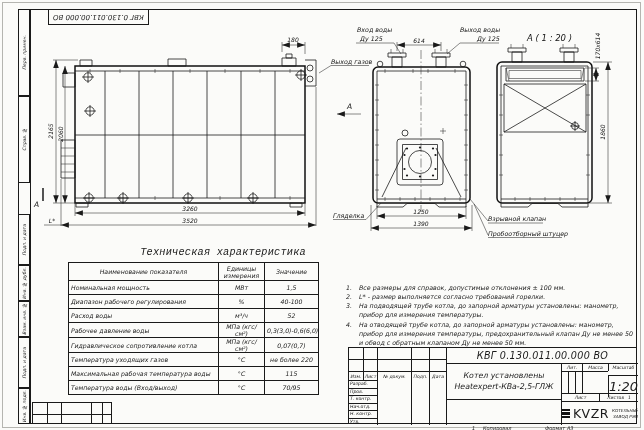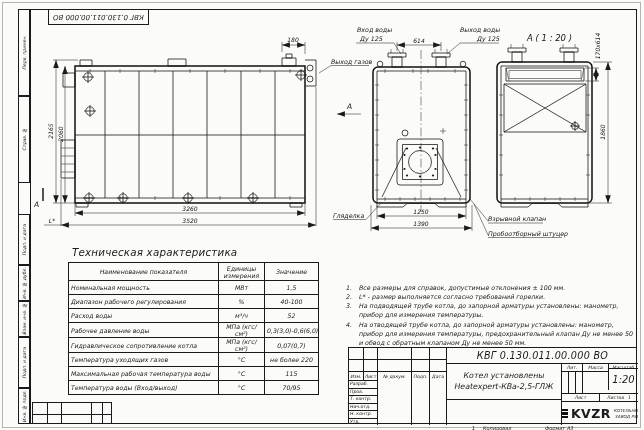--- a/index.html
+++ b/index.html
@@ -19,21 +19,21 @@
   
   svg.art{position:absolute;left:0;top:0;width:644px;height:430px;}
   svg.art *{vector-effect:non-scaling-stroke;}
   .ln{stroke:#1d1d1d;fill:none;stroke-width:0.8px;}
   .thick{stroke:#111;fill:none;stroke-width:1.5px;}
   .thin{stroke:#2a2a2a;fill:none;stroke-width:0.55px;}
   .cl{stroke:#333;fill:none;stroke-width:0.55px;stroke-dasharray:9 2.5 1.5 2.5;}
   svg text{font-family:"DejaVu Sans",sans-serif;font-style:italic;fill:#131313;}
   .t6{font-size:6px;} .t63{font-size:6.3px;} .t75{font-size:7.5px;} .t85{font-size:8.5px;}
   
-  .spec-title{left:72px;top:246px;width:250px;text-align:left;font-size:10.3px;font-style:italic;letter-spacing:.2px;}
+  .spec-title{left:56px;top:246px;width:250px;text-align:right;font-size:10.3px;font-style:italic;letter-spacing:.2px;font-family:Liberation Mono, monospace;}
   .spec{left:68px;top:262px;}
   .spec table{border-collapse:collapse;table-layout:fixed;width:250px;}
   .spec td,.spec th{border:1px solid #1a1a1a;font-weight:normal;font-style:italic;font-size:6.2px;
        padding:0 2px;height:13px;text-align:center;overflow:hidden;}
   .spec th{height:17px;}
   .spec td.nm{text-align:left;}
   
   .notes{left:346px;top:283px;width:292px;font-size:6.3px;font-style:italic;line-height:1.45;}
   .note{display:flex;}
   .note .n{width:13px;flex:none;}
@@ -42,21 +42,21 @@
   .tblock{left:348px;top:347px;width:289px;height:77px;border:1.4px solid #1a1a1a;}
   .c{position:absolute;box-sizing:border-box;border-left:0.8px solid #1a1a1a;border-top:0.8px solid #1a1a1a;
      font-style:italic;overflow:hidden;}
   .cc{display:flex;align-items:center;justify-content:center;text-align:center;}
   .lbl{font-size:4.6px;}
   .doc-num{font-size:9.6px;letter-spacing:.3px;}
   .prod{font-size:7.8px;line-height:1.3;}
   .logo-wrap{display:flex;align-items:center;justify-content:center;gap:3px;}
   .bars{display:flex;flex-direction:column;gap:1.4px;}
   .bars i{display:block;width:9px;height:2.2px;background:#111;}
-  .kvzr{font-size:12.5px;font-weight:bold;font-style:normal;letter-spacing:.5px;text-align:center;}
+  .kvzr{font-size:12.5px;font-weight:normal;font-style:normal;letter-spacing:.5px;text-align:center;}
   .logo-sub{font-size:4.2px;font-style:italic;line-height:1.25;white-space:nowrap;}
   .under-frame{font-size:5px;font-style:italic;}
   
   .minigrid{left:32px;top:402px;width:80px;height:22px;border:0.8px solid #1a1a1a;}
   .mg{position:absolute;border-left:0.8px solid #1a1a1a;top:0;bottom:0;}
   .mgrow{position:absolute;left:0;right:0;border-top:0.8px solid #1a1a1a;}
 </style>
 </head>
 <body>
 
@@ -391,21 +391,21 @@
     </div>
     <div class="c" style="left:97px;top:51px;width:115px;height:26px"></div>
 
     <div class="c cc lbl" style="left:212px;top:15px;width:21px;height:8px">Лит.</div>
     <div class="c cc lbl" style="left:233px;top:15px;width:26px;height:8px">Масса</div>
     <div class="c cc lbl" style="left:259px;top:15px;width:30px;height:8px">Масштаб</div>
     <div class="c" style="left:212px;top:23px;width:7px;height:22px"></div>
     <div class="c" style="left:219px;top:23px;width:7px;height:22px"></div>
     <div class="c" style="left:226px;top:23px;width:7px;height:22px"></div>
     <div class="c" style="left:233px;top:23px;width:26px;height:22px"></div>
-    <div class="c cc" style="left:259px;top:20px;width:30px;height:22px;font-size:10px">1:20</div>
+    <div class="c cc" style="left:259px;top:27px;width:30px;height:22px;font-size:13px">1:20</div>
 
     <div class="c cc lbl" style="left:212px;top:45px;width:38px;height:8px">Лист</div>
     <div class="c cc lbl" style="left:250px;top:45px;width:39px;height:8px;gap:4px">
       <span>Листов</span>
       <span>1</span>
     </div>
 
     <div class="c cc" style="left:212px;top:53px;width:77px;height:24px">
       <div class="logo-wrap">
         <span class="bars">

